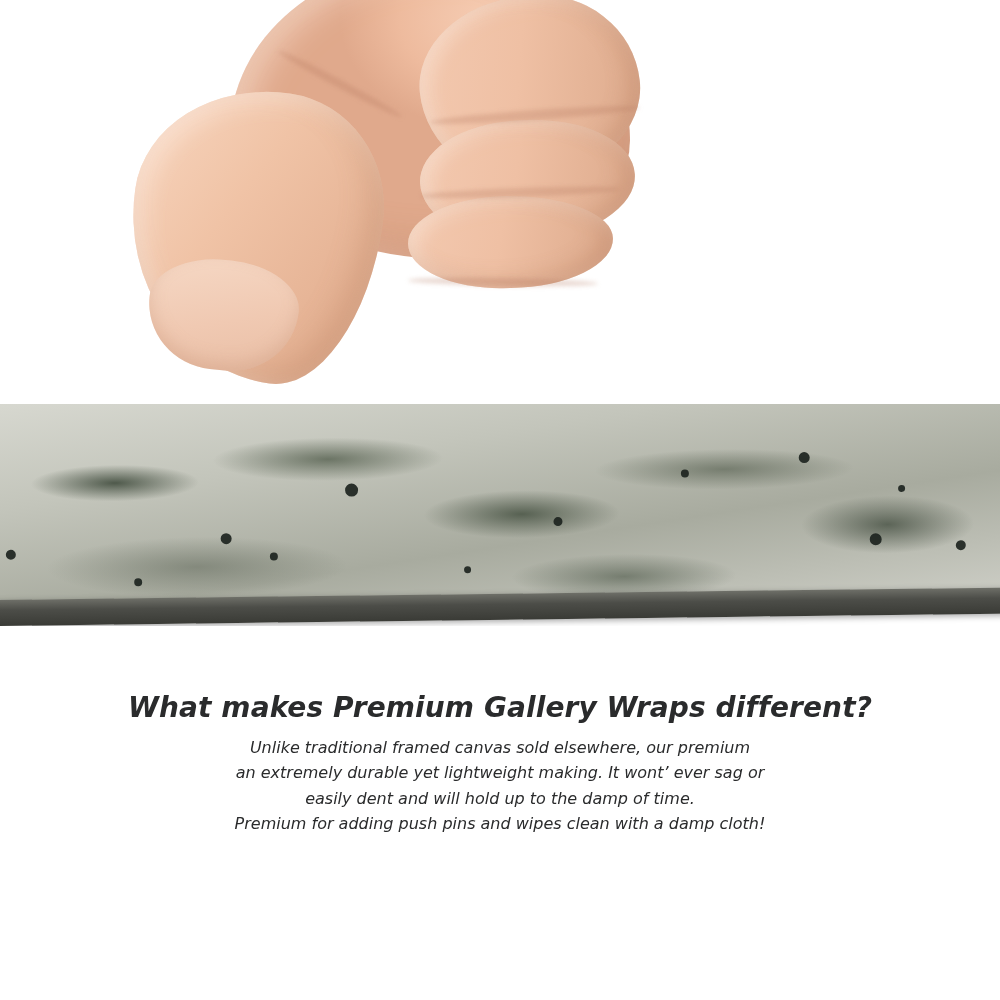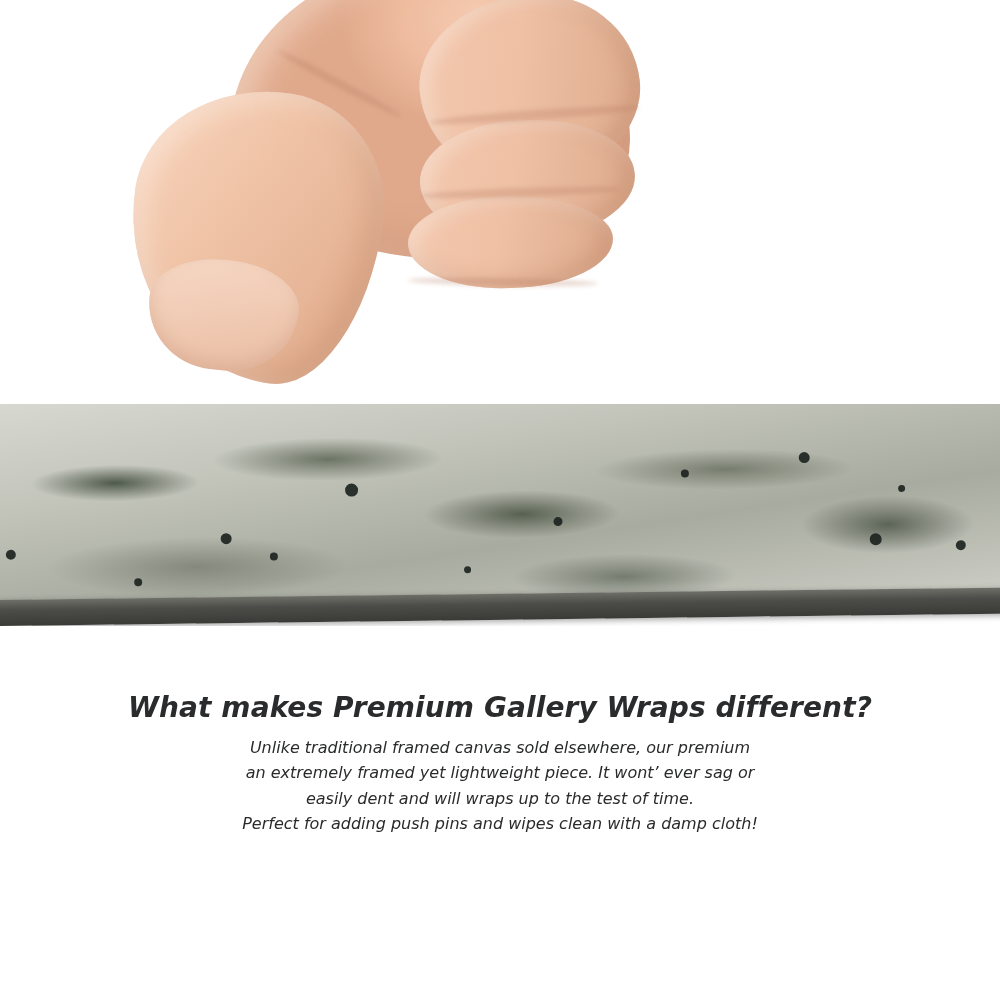--- a/index.html
+++ b/index.html
@@ -220,19 +220,19 @@
       </div>
       <div class="canvas-side"></div>
     </div>
 
   </div>
 
   <div class="caption">
     <div class="caption-heading">What makes Premium Gallery Wraps different?</div>
     <div class="caption-body">
       <span class="line">Unlike traditional framed canvas sold elsewhere, our premium</span>
-      <span class="line">an extremely framed yet lightweight piece. It wont’ ever sag or</span>
-      <span class="line">easily dent and will wraps up to the test of time.</span>
-      <span class="line">Perfect for adding push pins and wipes clean with a damp cloth!</span>
+      <span class="line">an extremely durable yet lightweight making. It wont’ ever sag or</span>
+      <span class="line">easily dent and will hold up to the damp of time.</span>
+      <span class="line">Premium for adding push pins and wipes clean with a damp cloth!</span>
     </div>
   </div>
 
 </div>
 
 </body></html>

